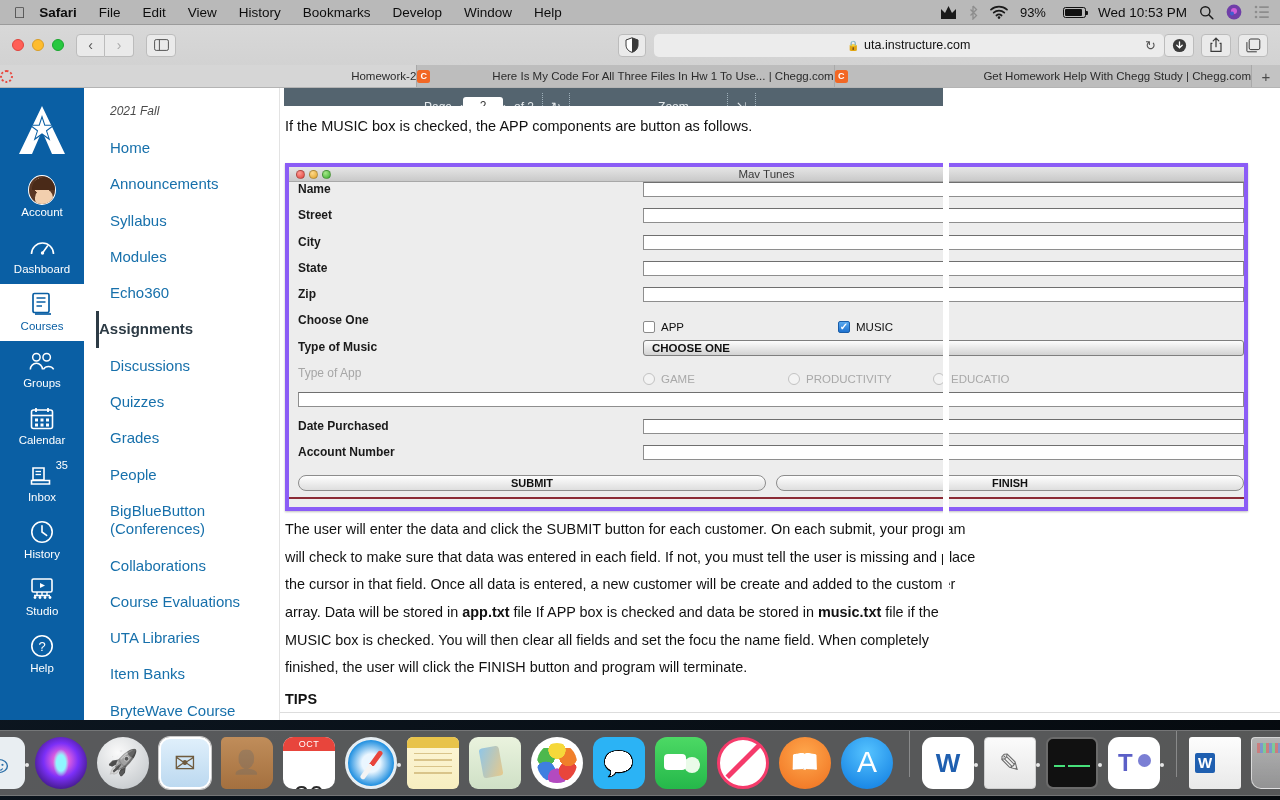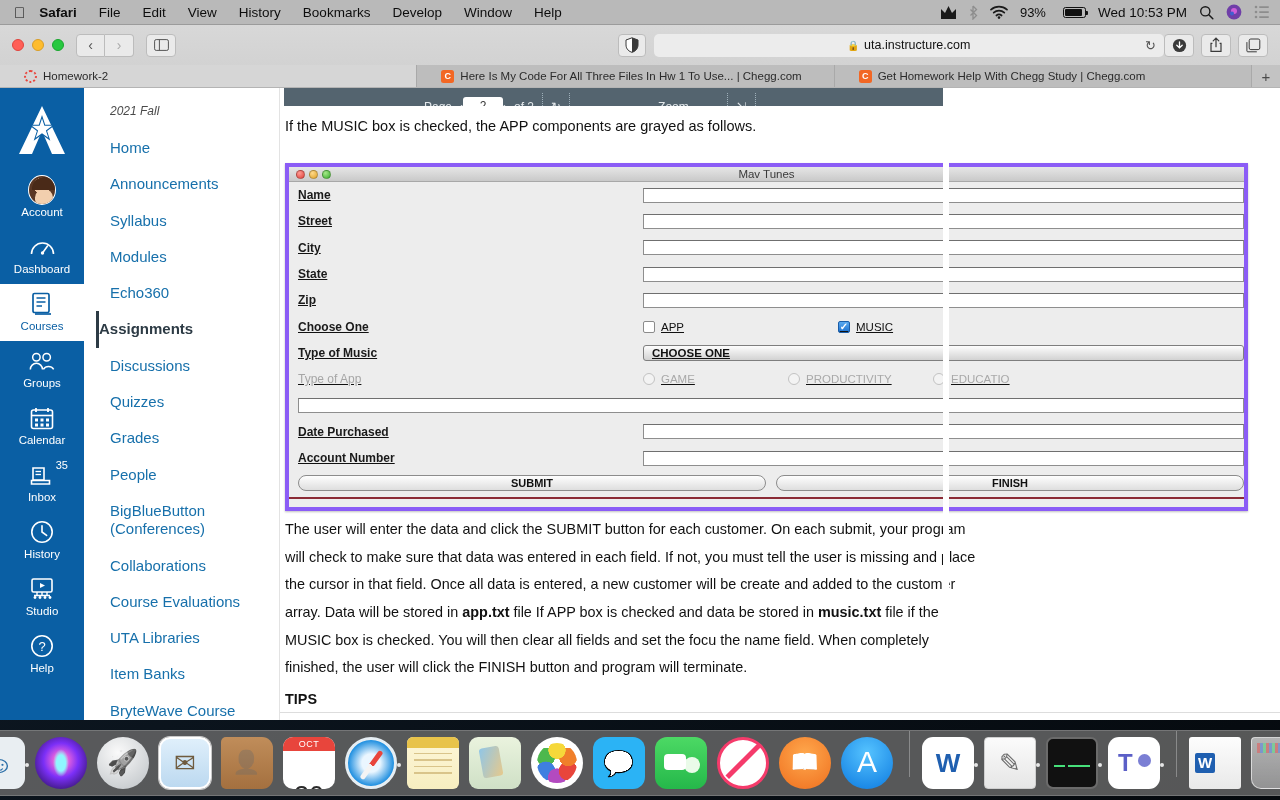--- a/index.html
+++ b/index.html
@@ -83,22 +83,22 @@
     display: flex; align-items: center; justify-content: center;
     position: relative; font-size: 12.5px; color: #111;
   }
   #urlbar .lock { font-size: 10px; margin-right: 4px; color:#3c3c3c; }
   #urlbar .reload { position: absolute; right: 8px; font-size: 13px; color: #555; }
   .toolgrp { display: flex; gap: 7px; margin-left: auto; }
 
   
   #tabbar { height: 22px; display: flex; background: #c3c3c3; align-items: stretch; font-size: 11.5px; }
   .tab {
-    flex: 1; display: flex; align-items: center; justify-content: flex-start; gap: 6px;
-    border-right: 1px solid #a9a9a9; color: #2b2b2b; padding: 0 24px;
+    flex: 1; display: flex; align-items: center; justify-content: space-between; gap: 6px;
+    border-right: 1px solid #a9a9a9; color: #2b2b2b; padding: 0 0;
     white-space: nowrap; overflow: hidden;
   }
   .tab.active { background: #d6d6d6; }
   .tab.inactive { background: #bdbdbd; }
   .favicon { width: 13px; height: 13px; border-radius: 2.5px; flex: none;
              display:flex; align-items:center; justify-content:center; font-size: 9px; color:#fff; font-weight: bold; }
   .fav-canvas { border: 2px dotted #e8453c; border-radius: 50%; background: transparent; }
   .fav-chegg { background: #f26724; }
   .newtab { width: 28px; display: flex; align-items: center; justify-content: center;
             font-size: 15px; color: #4a4a4a; background: #c3c3c3; }
@@ -181,21 +181,21 @@
   }
   #mavtitle .dots { display: flex; gap: 4px; }
   #mavtitle .d { width: 9px; height: 9px; border-radius: 50%; border:.5px solid rgba(0,0,0,.25); }
   #mavtitle .d.r { background: radial-gradient(circle at 35% 30%, #ff9a92, #e0403a); }
   #mavtitle .d.y { background: radial-gradient(circle at 35% 30%, #ffd98a, #e0a32a); }
   #mavtitle .d.g { background: radial-gradient(circle at 35% 30%, #a6e98a, #3aae2e); }
   #mavtitle .t {
     position: absolute; left: 0; right: 0; text-align: center; font-size: 11.5px;
     color: #3a3a3a; font-weight: 500;
   }
-  .mavrow { display: flex; align-items: center; height: 26.3px; padding: 0 0 0 9px; text-decoration: underline; }
+  .mavrow { display: flex; height: 26.3px; padding: 0 0 0 9px; }
   .mavrow .lbl { width: 345px; font-size: 12px; color: #1a1a1a; font-weight: 600; }
   .mavrow .lbl.gray { color: #a6a6a6; font-weight: 400; }
   .mavin {
     flex: 1; height: 15px; background: #fff; border: 1px solid #8e8e8e;
     border-top-color: #6f6f6f; margin-right: 0;
   }
   .mavcombo {
     flex: 1; height: 16px; background: linear-gradient(#fdfdfd,#d2d2d2);
     border: 1px solid #7e7e7e; border-radius: 3px; display: flex; align-items: center;
     padding-left: 8px; font-size: 11.5px; font-weight: 700; color: #111;
@@ -623,21 +623,21 @@
           <span class="cut">↻</span>
           <span class="sep"></span>
           <span class="cut" style="margin-left:80px">Zoom</span>
           <span class="cut" style="margin-left:24px">–</span>
           <span class="sep"></span>
           <span class="cut">⇲</span>
           <span class="sep"></span>
         </div>
 
         <div id="doc">
-          <div class="p1 docline">If the MUSIC box is checked, the APP components are grayed as follows.</div>
+          <div class="p1 docline">If the MUSIC box is checked, the APP components are button as follows.</div>
 
           <div id="mavwrap">
             <div id="mav">
               <div id="mavtitle">
                 <span class="dots">
                   <span class="d r"></span>
                   <span class="d y"></span>
                   <span class="d g"></span>
                 </span>
                 <span class="t">Mav Tunes</span>

